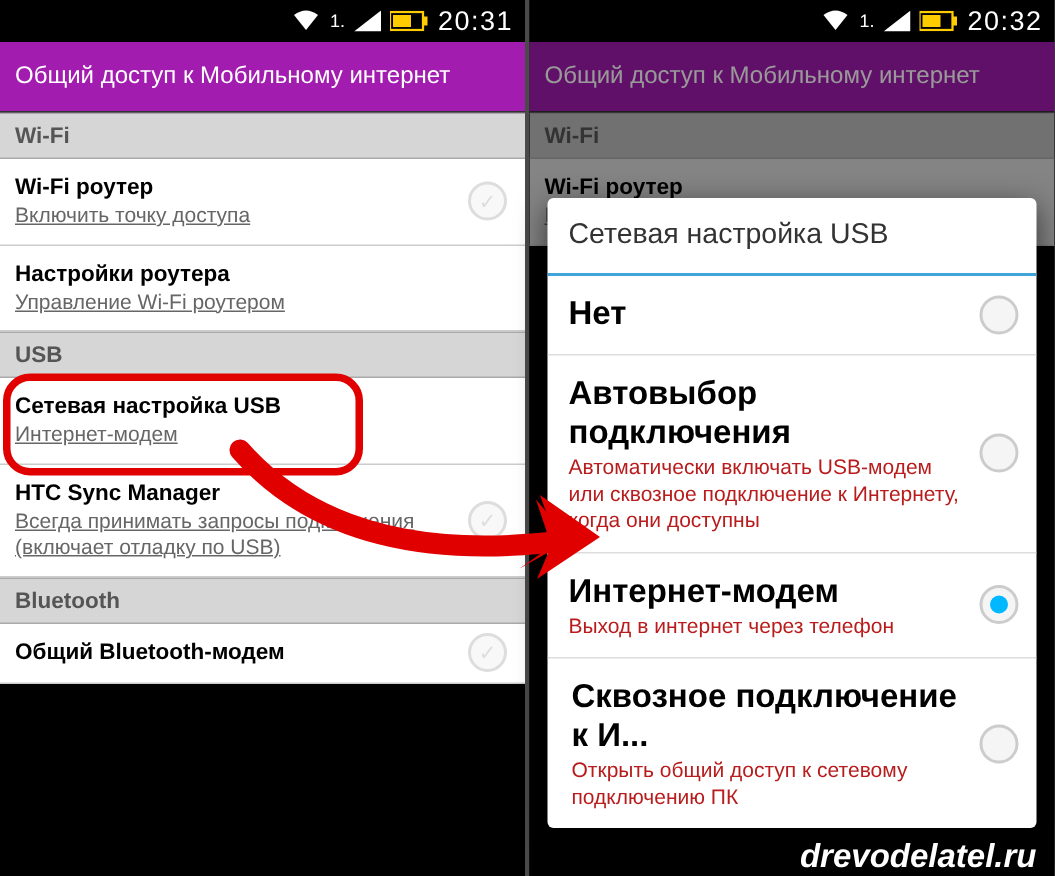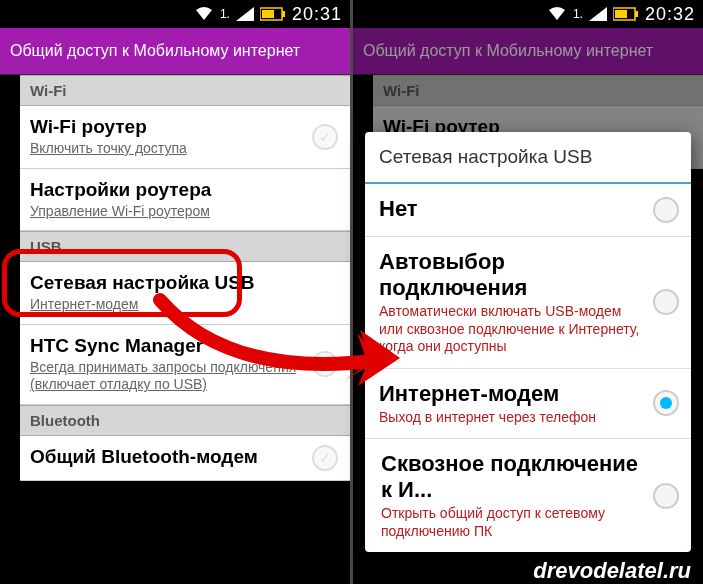--- a/index.html
+++ b/index.html
@@ -49,39 +49,38 @@
     padding: 14px 10px;
     font-size: 16px;
     border-bottom: 1px solid #333;
     white-space: nowrap;
     overflow: hidden;
   }
   .content {
     flex: 1;
     background: #000;
     overflow: hidden;
-    padding-left: 20px;
   }
   .section-header {
     background: #d6d6d6;
     color: #555;
     padding: 6px 10px;
     font-size: 15px;
     font-weight: bold;
     border-bottom: 1px solid #aaa;
     border-top: 1px solid #aaa;
   }
   .list-item {
     background: #fff;
     padding: 10px 50px 10px 10px;
     border-bottom: 1px solid #ccc;
     position: relative;
   }
   .list-item .title {
-    font-size: 19px;
+    font-size: 15px;
     font-weight: bold;
     color: #000;
     margin-bottom: 2px;
   }
   .list-item .subtitle {
     font-size: 14px;
     color: #666;
     line-height: 1.25;
     text-decoration: underline;
   }

